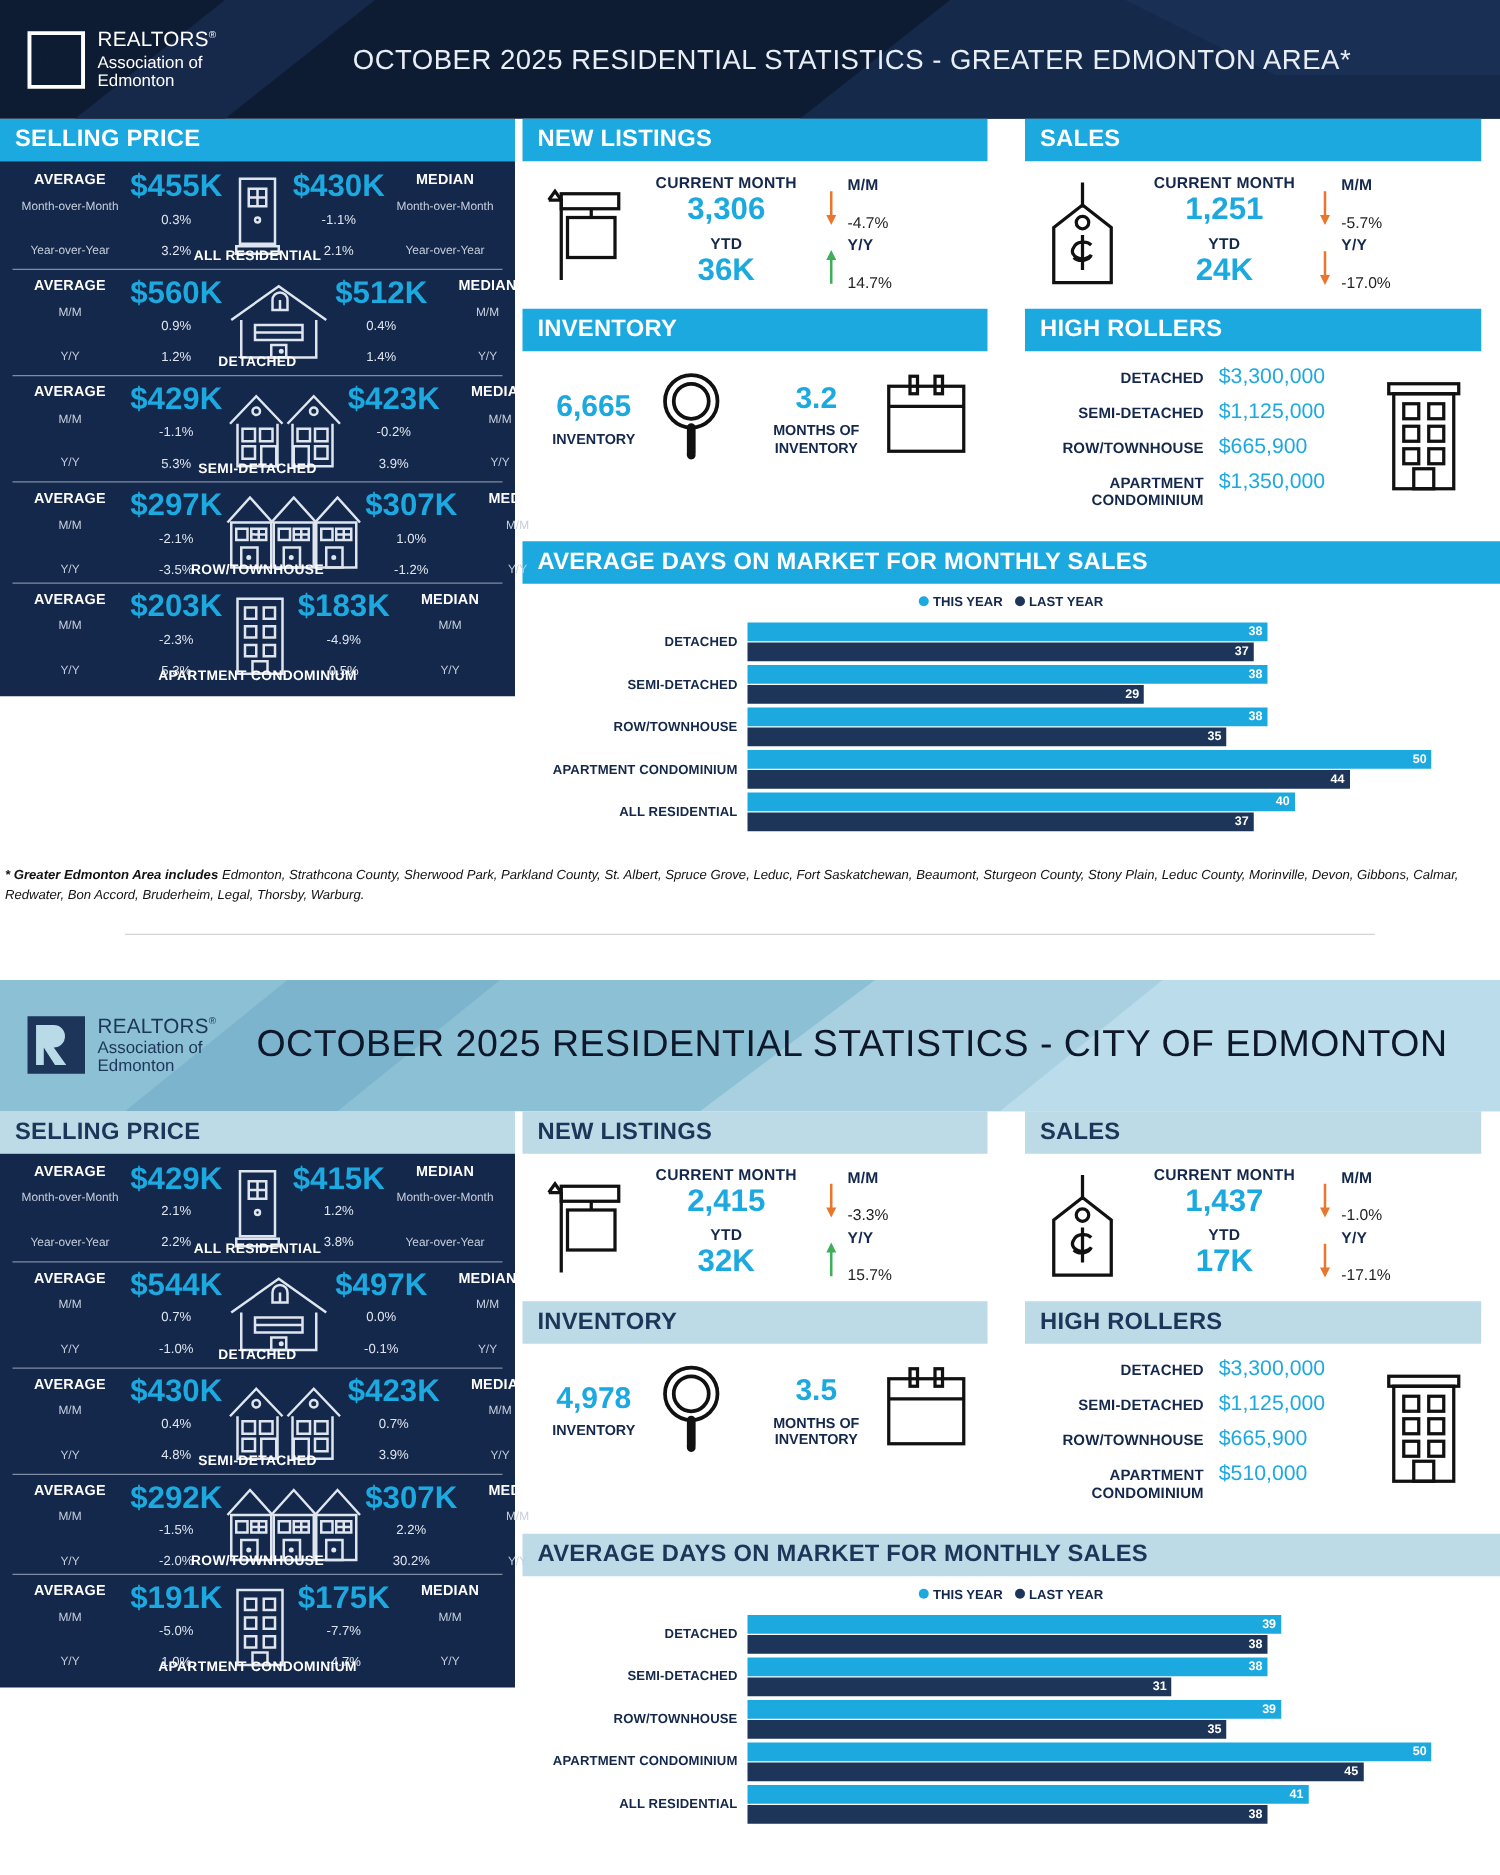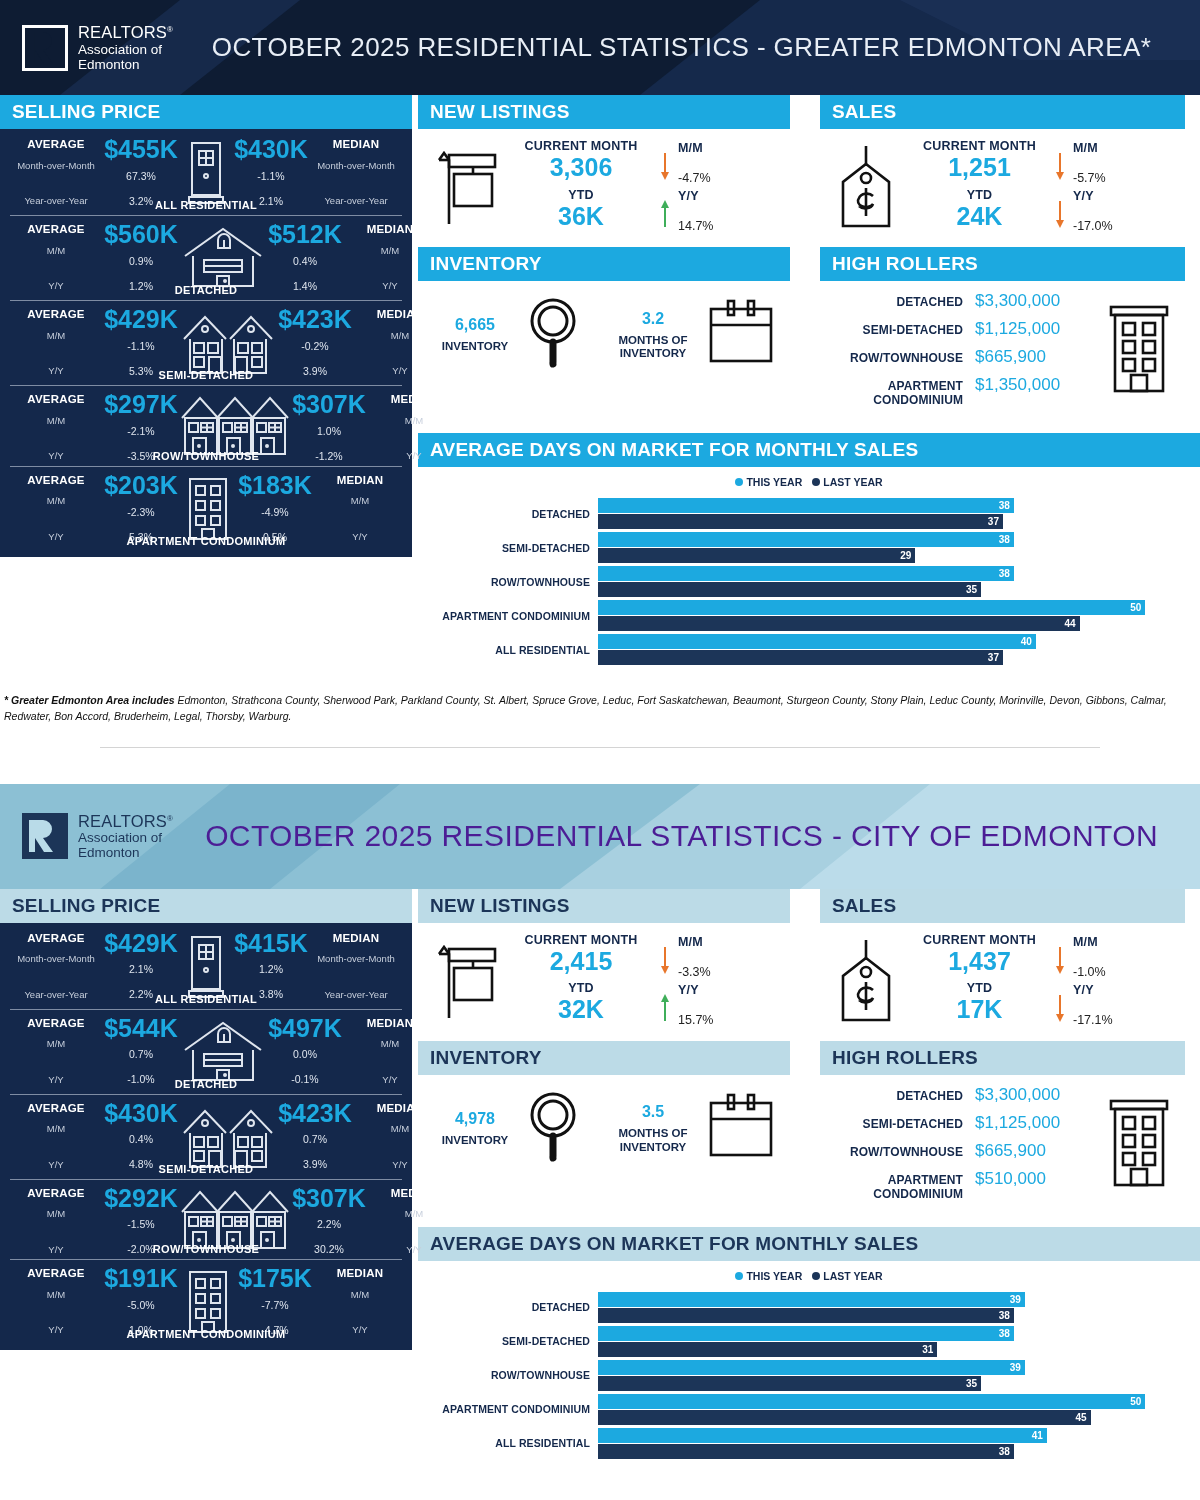--- a/index.html
+++ b/index.html
@@ -34,39 +34,39 @@
     display: flex; align-items: center; justify-content: center;
   }
   .logo-text { line-height: 1.12; }
   .logo-text .l1 { font-size: 16.5px; font-weight: normal; letter-spacing: .2px; }
   .logo-text .l1 sup { font-size: 8px; vertical-align: super; }
   .logo-text .l2, .logo-text .l3 { font-size: 13.5px; font-weight: normal; }
   .header-title {
     position: relative; z-index: 3;
     flex: 1;
     text-align: center;
-    font-size: 26px;
+    font-size: 22px;
     letter-spacing: .4px;
     font-weight: normal;
     padding-right: 10px;
   }
 
   
   .sheetA .header { background: #0e1c33; }
   .sheetA .logo-mark { background: #ffffff; }
   .sheetA .logo-mark svg rect, .sheetA .logo-mark svg path { fill: #0e1c33; }
   .sheetA .logo-text { color: #ffffff; }
   .sheetA .header-title { color: #e8eef6; }
 
   
   .sheetB .header { background: #8cc0d4; height: 105px; }
   .sheetB .logo-mark { background: #1c3558; }
   .sheetB .logo-mark svg rect, .sheetB .logo-mark svg path { fill: #b9dbe8; }
   .sheetB .logo-text { color: #1c3558; }
-  .sheetB .header-title { color: #4c1d95; font-size: 30px; }
+  .sheetB .header-title { color: #0f172a; font-size: 30px; }
 
   
   .body-row { display: flex; align-items: flex-start; }
 
   
   .left-col { width: 412px; flex: 0 0 412px; }
   .panel-title {
     font-size: 19px; font-weight: bold; letter-spacing: .2px;
     padding: 6px 10px 6px 12px;
   }
@@ -120,21 +120,21 @@
   .m-num { font-size: 25px; font-weight: bold; color: #1ca9e0; line-height: 1.15; margin-bottom: 6px; }
   .m-num.last { margin-bottom: 0; }
   .m-pct { font-size: 12.5px; color: #222; }
   .m-slot { height: 48px; display:flex; flex-direction:column; justify-content:center; }
   .m-slot .m-pct { margin-top: 16px; }
   .arrow { height: 48px; display: flex; align-items: flex-end; justify-content: center; padding-bottom: 6px; }
 
   
   .inv-body { display: flex; align-items: center; padding: 14px 0 10px 0; }
   .inv-seg { display: flex; align-items: center; flex: 1; justify-content: center; gap: 18px; }
-  .inv-num { font-size: 16px; font-weight: bold; color: #1ca9e0; text-align: center; }
+  .inv-num { font-size: 24px; font-weight: bold; color: #1ca9e0; text-align: center; }
   .inv-cap { font-size: 11.5px; font-weight: bold; color: #14284b; text-align: center; margin-top: 6px; line-height: 1.15; }
 
   
   .hr-body { display: flex; align-items: center; padding: 6px 0 6px 0; }
   .hr-table { flex: 1; }
   .hr-line { display: flex; align-items: baseline; padding: 4px 0; }
   .hr-name { flex: 1; text-align: right; font-size: 12px; font-weight: bold; color: #14284b; padding-right: 12px; letter-spacing: .1px; }
   .hr-amt { width: 118px; font-size: 17px; color: #1ca9e0; font-weight: normal; }
   .hr-icon { width: 92px; display: flex; justify-content: center; }
 
@@ -200,21 +200,21 @@
 
         <div class="sp-row">
           <div class="sp-grid">
             <div class="sp-cell">
               <div class="sp-lbl">AVERAGE</div>
               <div class="sp-sub">Month-over-Month</div>
               <div class="sp-sub sp-sub2">Year-over-Year</div>
             </div>
             <div class="sp-cell">
               <div class="sp-big">$455K</div>
-              <div class="sp-val">67.3%</div>
+              <div class="sp-val">0.3%</div>
               <div class="sp-val sp-val2">3.2%</div>
             </div>
             <div class="sp-cell sp-icon">
               <svg width="48" height="72" viewBox="0 0 48 72">
                   <g fill="none" stroke="#dfe5ee" stroke-width="2">
                 <rect x="10" y="4" width="28" height="52"></rect>
                     <rect x="17" y="12" width="14" height="14"></rect>
                 <line x1="24" y1="12" x2="24" y2="26"></line>
                     <line x1="17" y1="19" x2="31" y2="19"></line>
                 <circle cx="24" cy="37" r="2"></circle>

